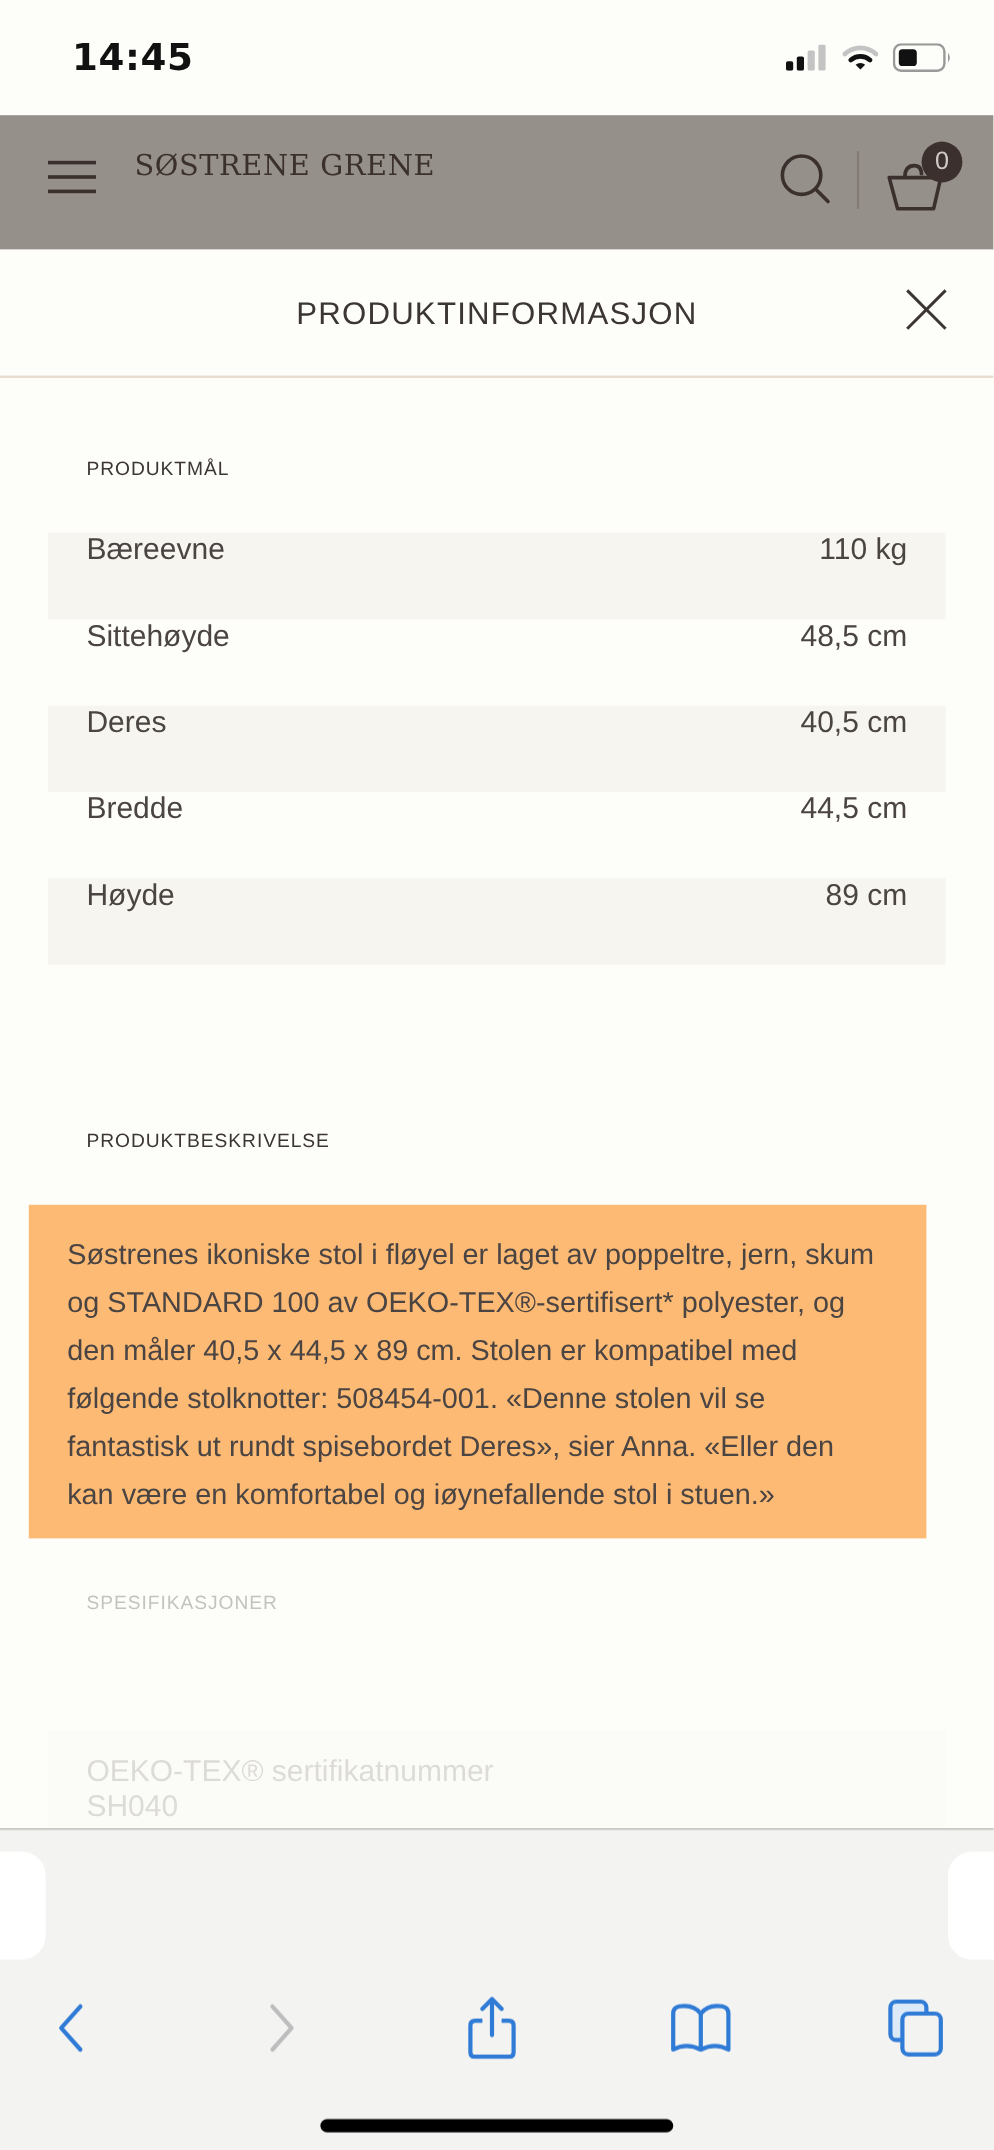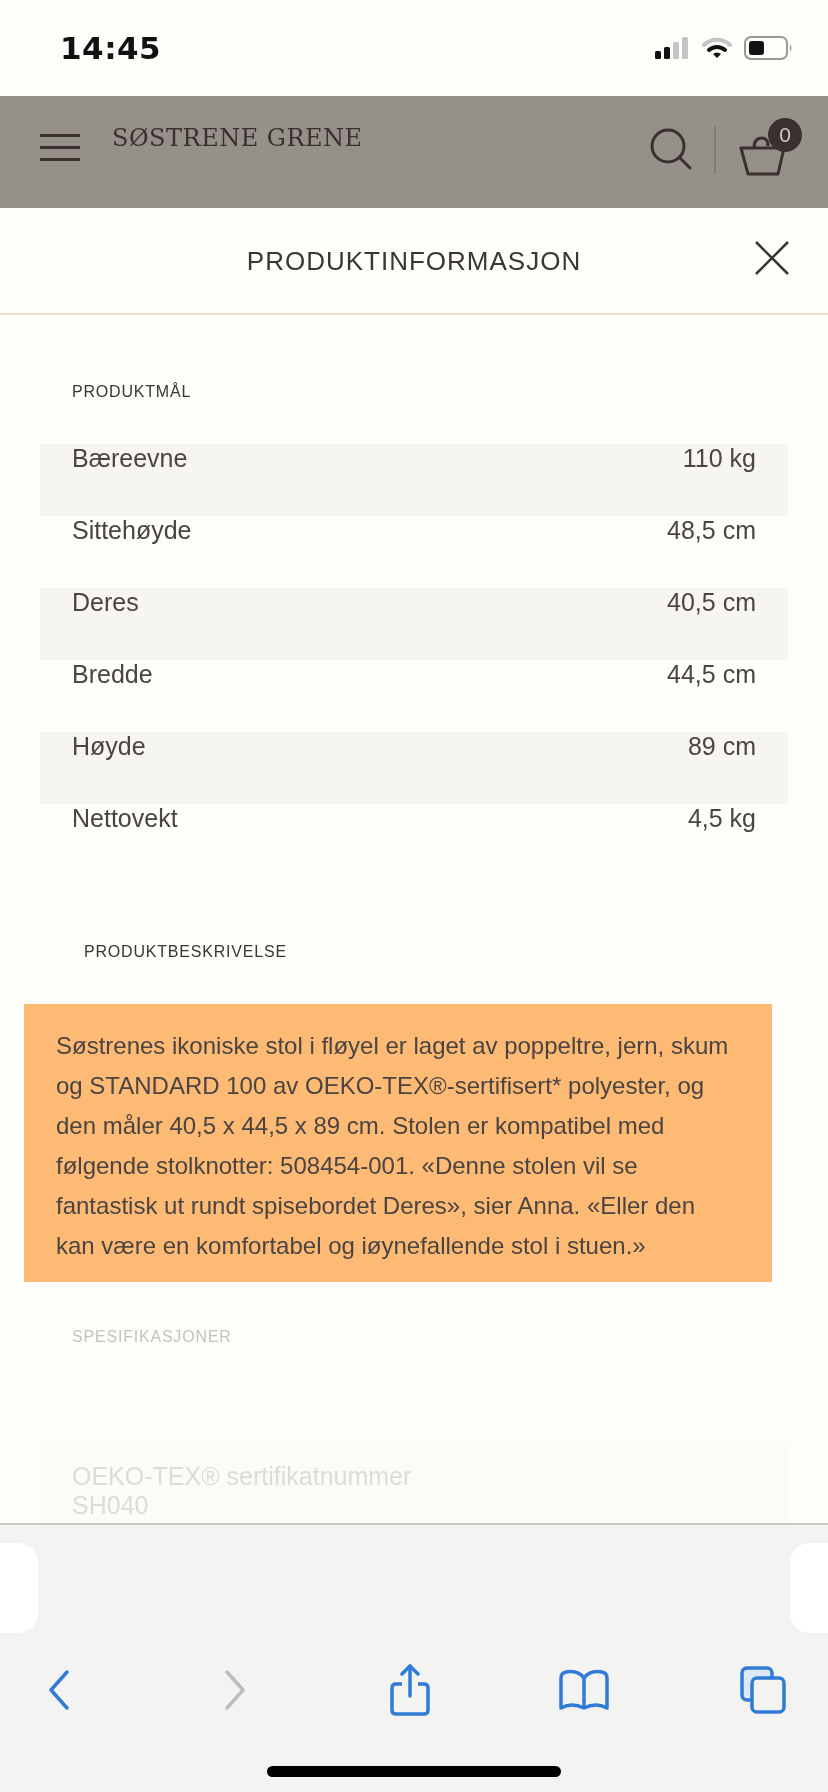--- a/index.html
+++ b/index.html
@@ -171,27 +171,23 @@
       <span>40,5 cm</span>
     </div>
     <div class="spec-row">
       <span>Bredde</span>
       <span>44,5 cm</span>
     </div>
     <div class="spec-row shade">
       <span>Høyde</span>
       <span>89 cm</span>
     </div>
-    <div class="spec-row">
-      <span>Nettovekt</span>
-      <span>4,5 kg</span>
-    </div>
-  </div>
-
-  <div class="section-title" style="top:626px;margin-left:12px;">PRODUKTBESKRIVELSE</div>
+  </div>
+
+  <div class="section-title" style="top:626px;">PRODUKTBESKRIVELSE</div>
 
   <div class="desc-box" style="top:687px; height:278px;">
     <p>Søstrenes ikoniske stol i fløyel er laget av poppeltre, jern, skum og STANDARD 100 av OEKO-TEX®-sertifisert* polyester, og den måler 40,5 x 44,5 x 89 cm. Stolen er kompatibel med følgende stolknotter: 508454-001. «Denne stolen vil se fantastisk ut rundt spisebordet Deres», sier Anna. «Eller den kan være en komfortabel og iøynefallende stol i stuen.»</p>
   </div>
 
   <div class="fade-area">
     <div class="section-title" style="top:1011px; color:#555;">SPESIFIKASJONER</div>
     <div class="spec-table" style="top:1125px; opacity:0.5;">
       <div class="spec-row shade" style="align-items:flex-start; padding-top:20px; height:80px;flex-direction:column;">
         <span>OEKO-TEX® sertifikatnummer</span>

